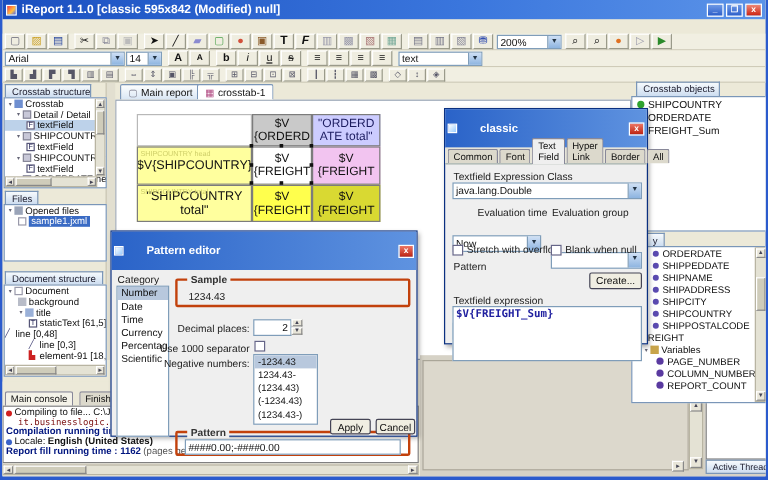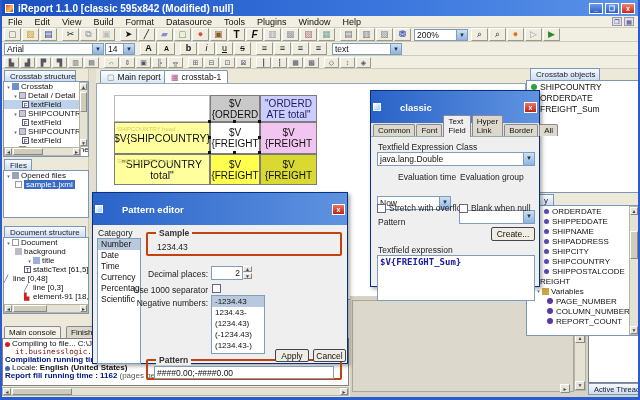--- a/index.html
+++ b/index.html
@@ -92,36 +92,20 @@
   <div class="a titlebar">
     <div class="appico"></div>
     <span>iReport 1.1.0 [classic 595x842 (Modified) null]</span>
     <div style="margin-left:auto;display:flex;">
       <div class="wbtn">_</div>
       <div class="wbtn">❐</div>
       <div class="wbtn close">x</div>
     </div>
   </div>
 
-  <div class="a menubar">
-    <span class="mi">File</span>
-    <span class="mi">Edit</span>
-    <span class="mi">View</span>
-    <span class="mi">Build</span>
-    <span class="mi">Format</span>
-    <span class="mi">Datasource</span>
-    <span class="mi">Tools</span>
-    <span class="mi">Plugins</span>
-    <span class="mi">Window</span>
-    <span class="mi">Help</span>
-    <span class="mright">
-      <span class="micn">❐</span>
-      <span class="micn">▦</span>
-    </span>
-  </div>
 
   <div class="a tbar" style="top:28px;height:14px;">
     <div class="ti">
         <span style="color:#667;">▢</span>
       </div>
     <div class="ti">
         <span style="color:#cda227;">▨</span>
       </div>
     <div class="ti">
         <span style="color:#2d4aa0;">▤</span>
@@ -377,21 +361,21 @@
   <div class="a pbody" style="left:1px;top:237px;width:86px;height:77px;">
     <div class="trow" style="padding-left:2px;">
       <span class="tgl">▾</span>
         <span class="tico" style="background:#fff;border:1px solid #99a;"></span>
       <span>Document</span>
     </div>
     <div class="trow" style="padding-left:11px;">
       <span class="tico" style="background:#b8bcc8;"></span>
       <span>background</span>
     </div>
-    <div class="trow" style="padding-left:11px;margin-left:12px;">
+    <div class="trow" style="padding-left:11px;">
       <span class="tgl">▾</span>
         <span class="tico" style="background:#9ab0d8;"></span>
       <span>title</span>
     </div>
     <div class="trow" style="padding-left:20px;">
       <span class="tico" style="background:#fff;border:1px solid #557;color:#225;font-size:6px;line-height:6px;text-align:center;">T</span>
       <span>staticText [61,5]</span>
     </div>
     <div class="trow" style="">
       <span class="tico" style="color:#447;font-size:7px;line-height:7px;">╱</span>

